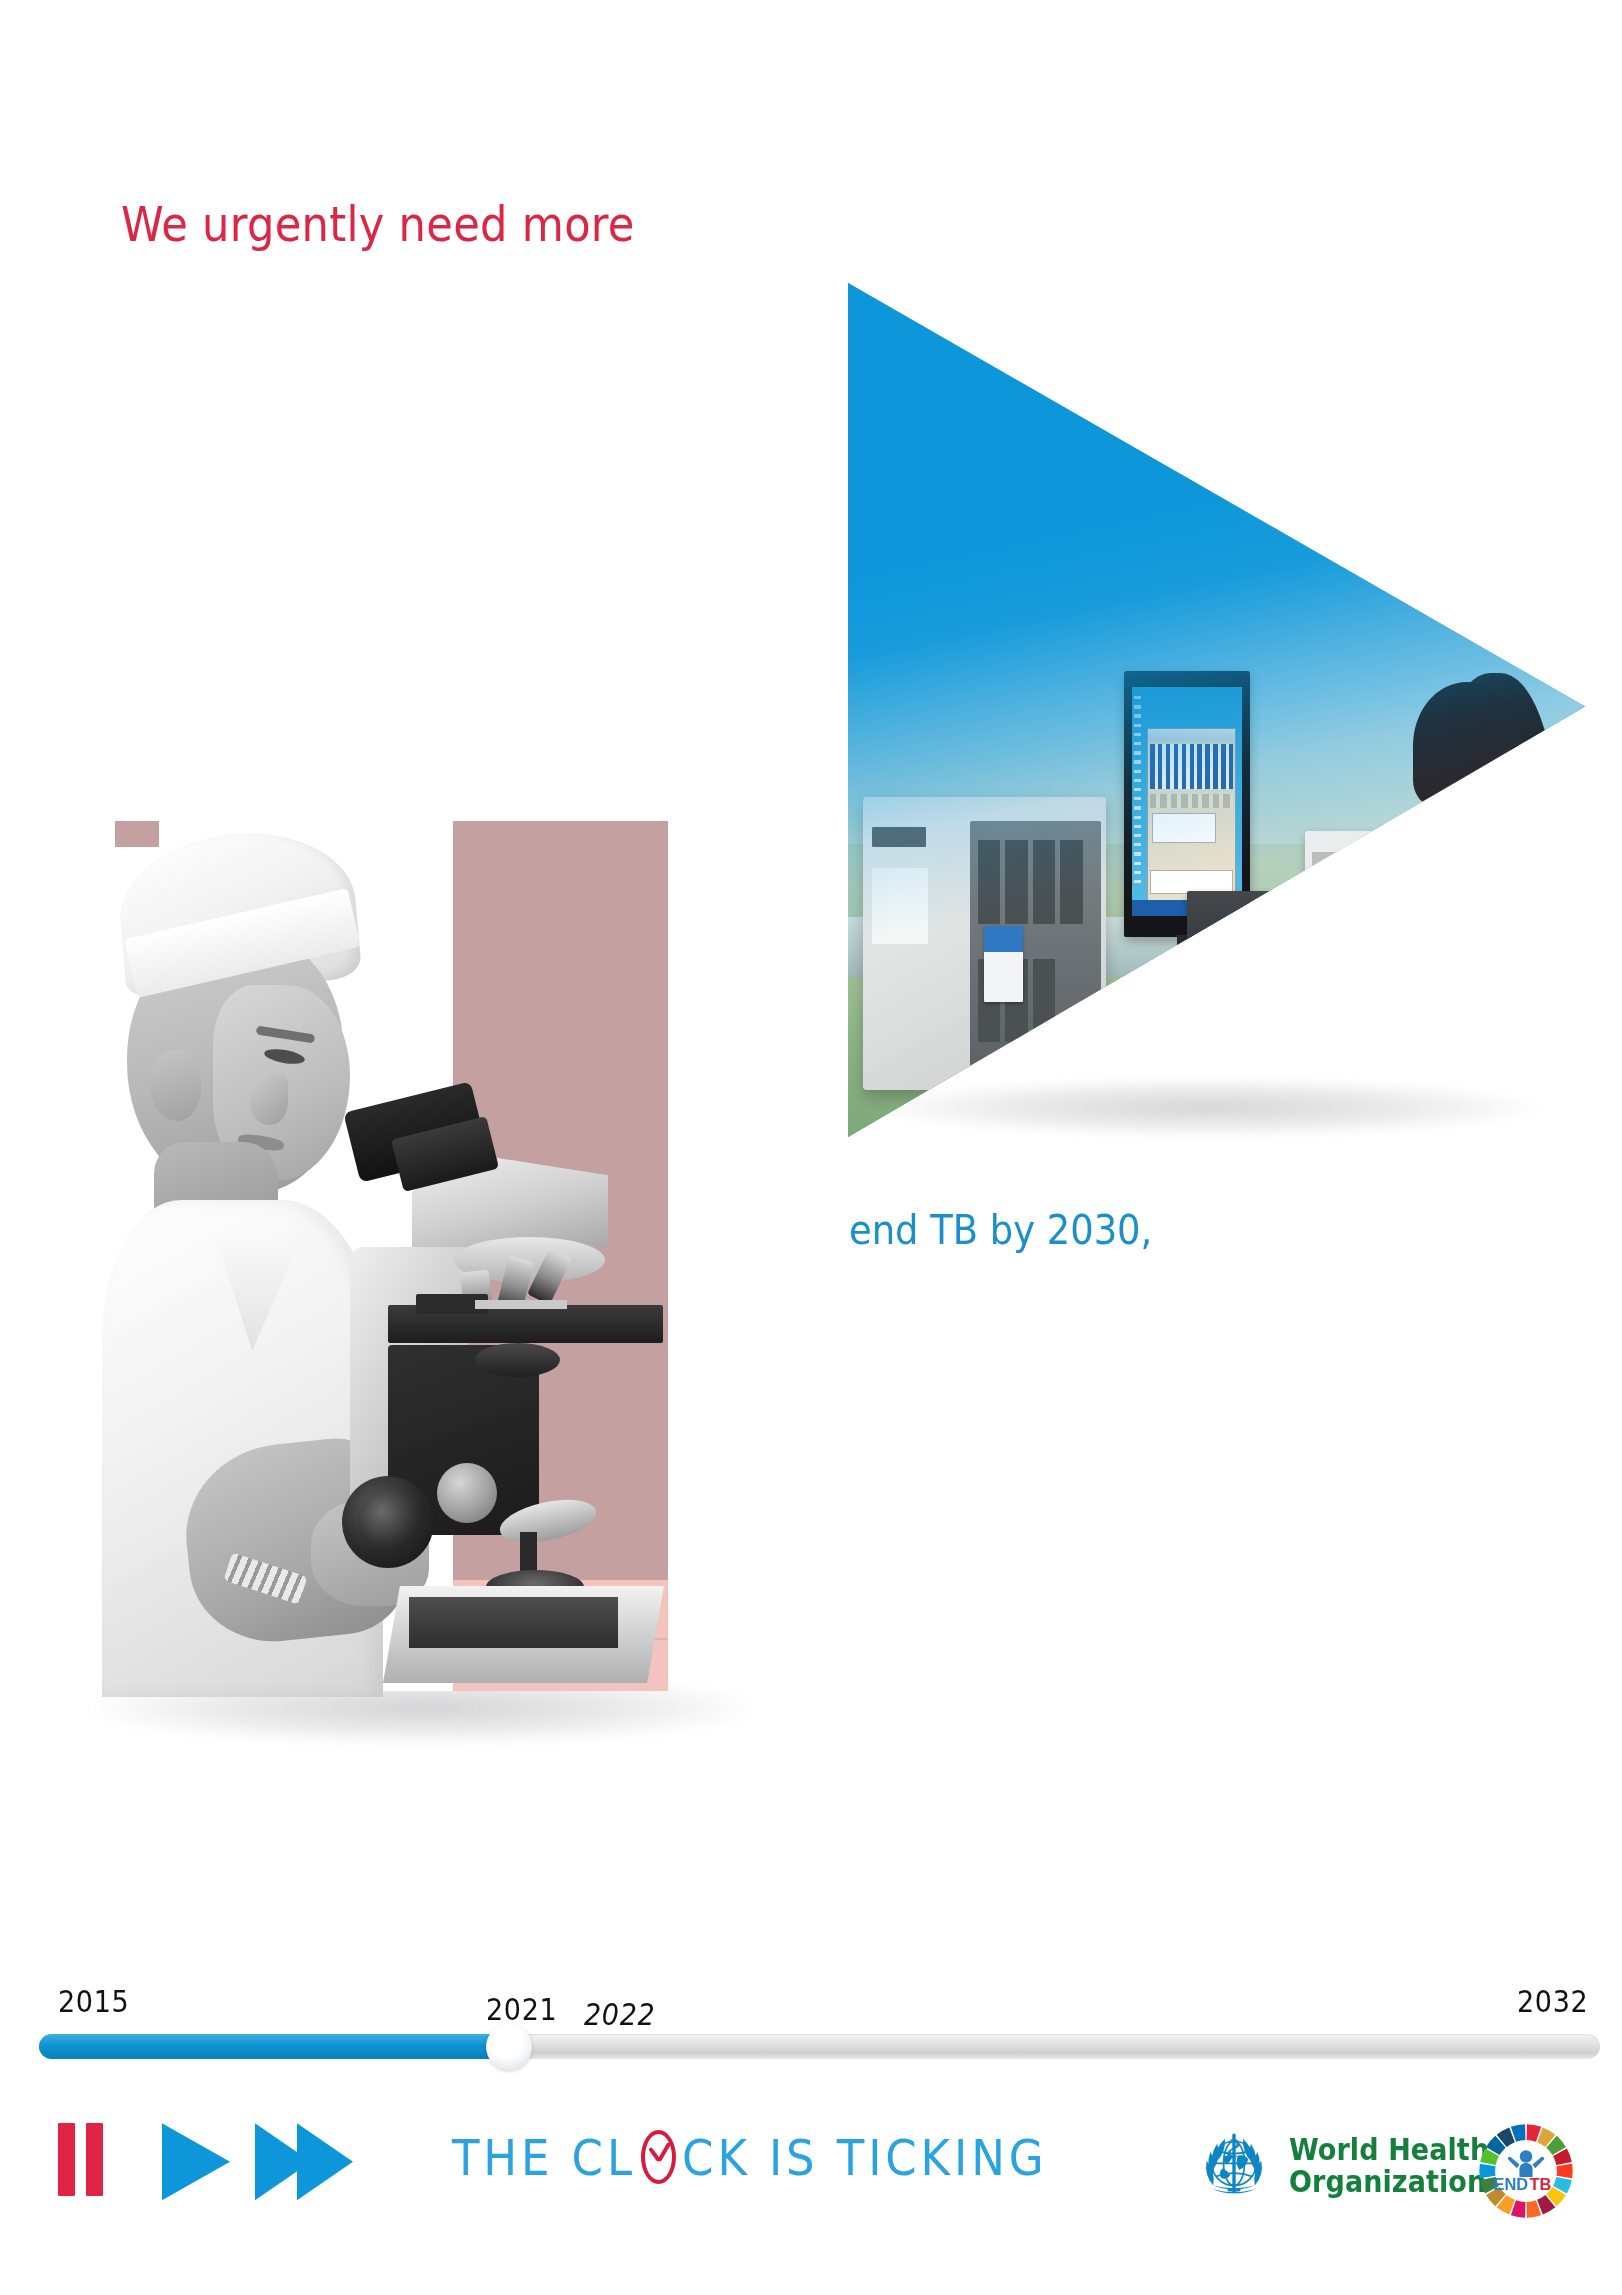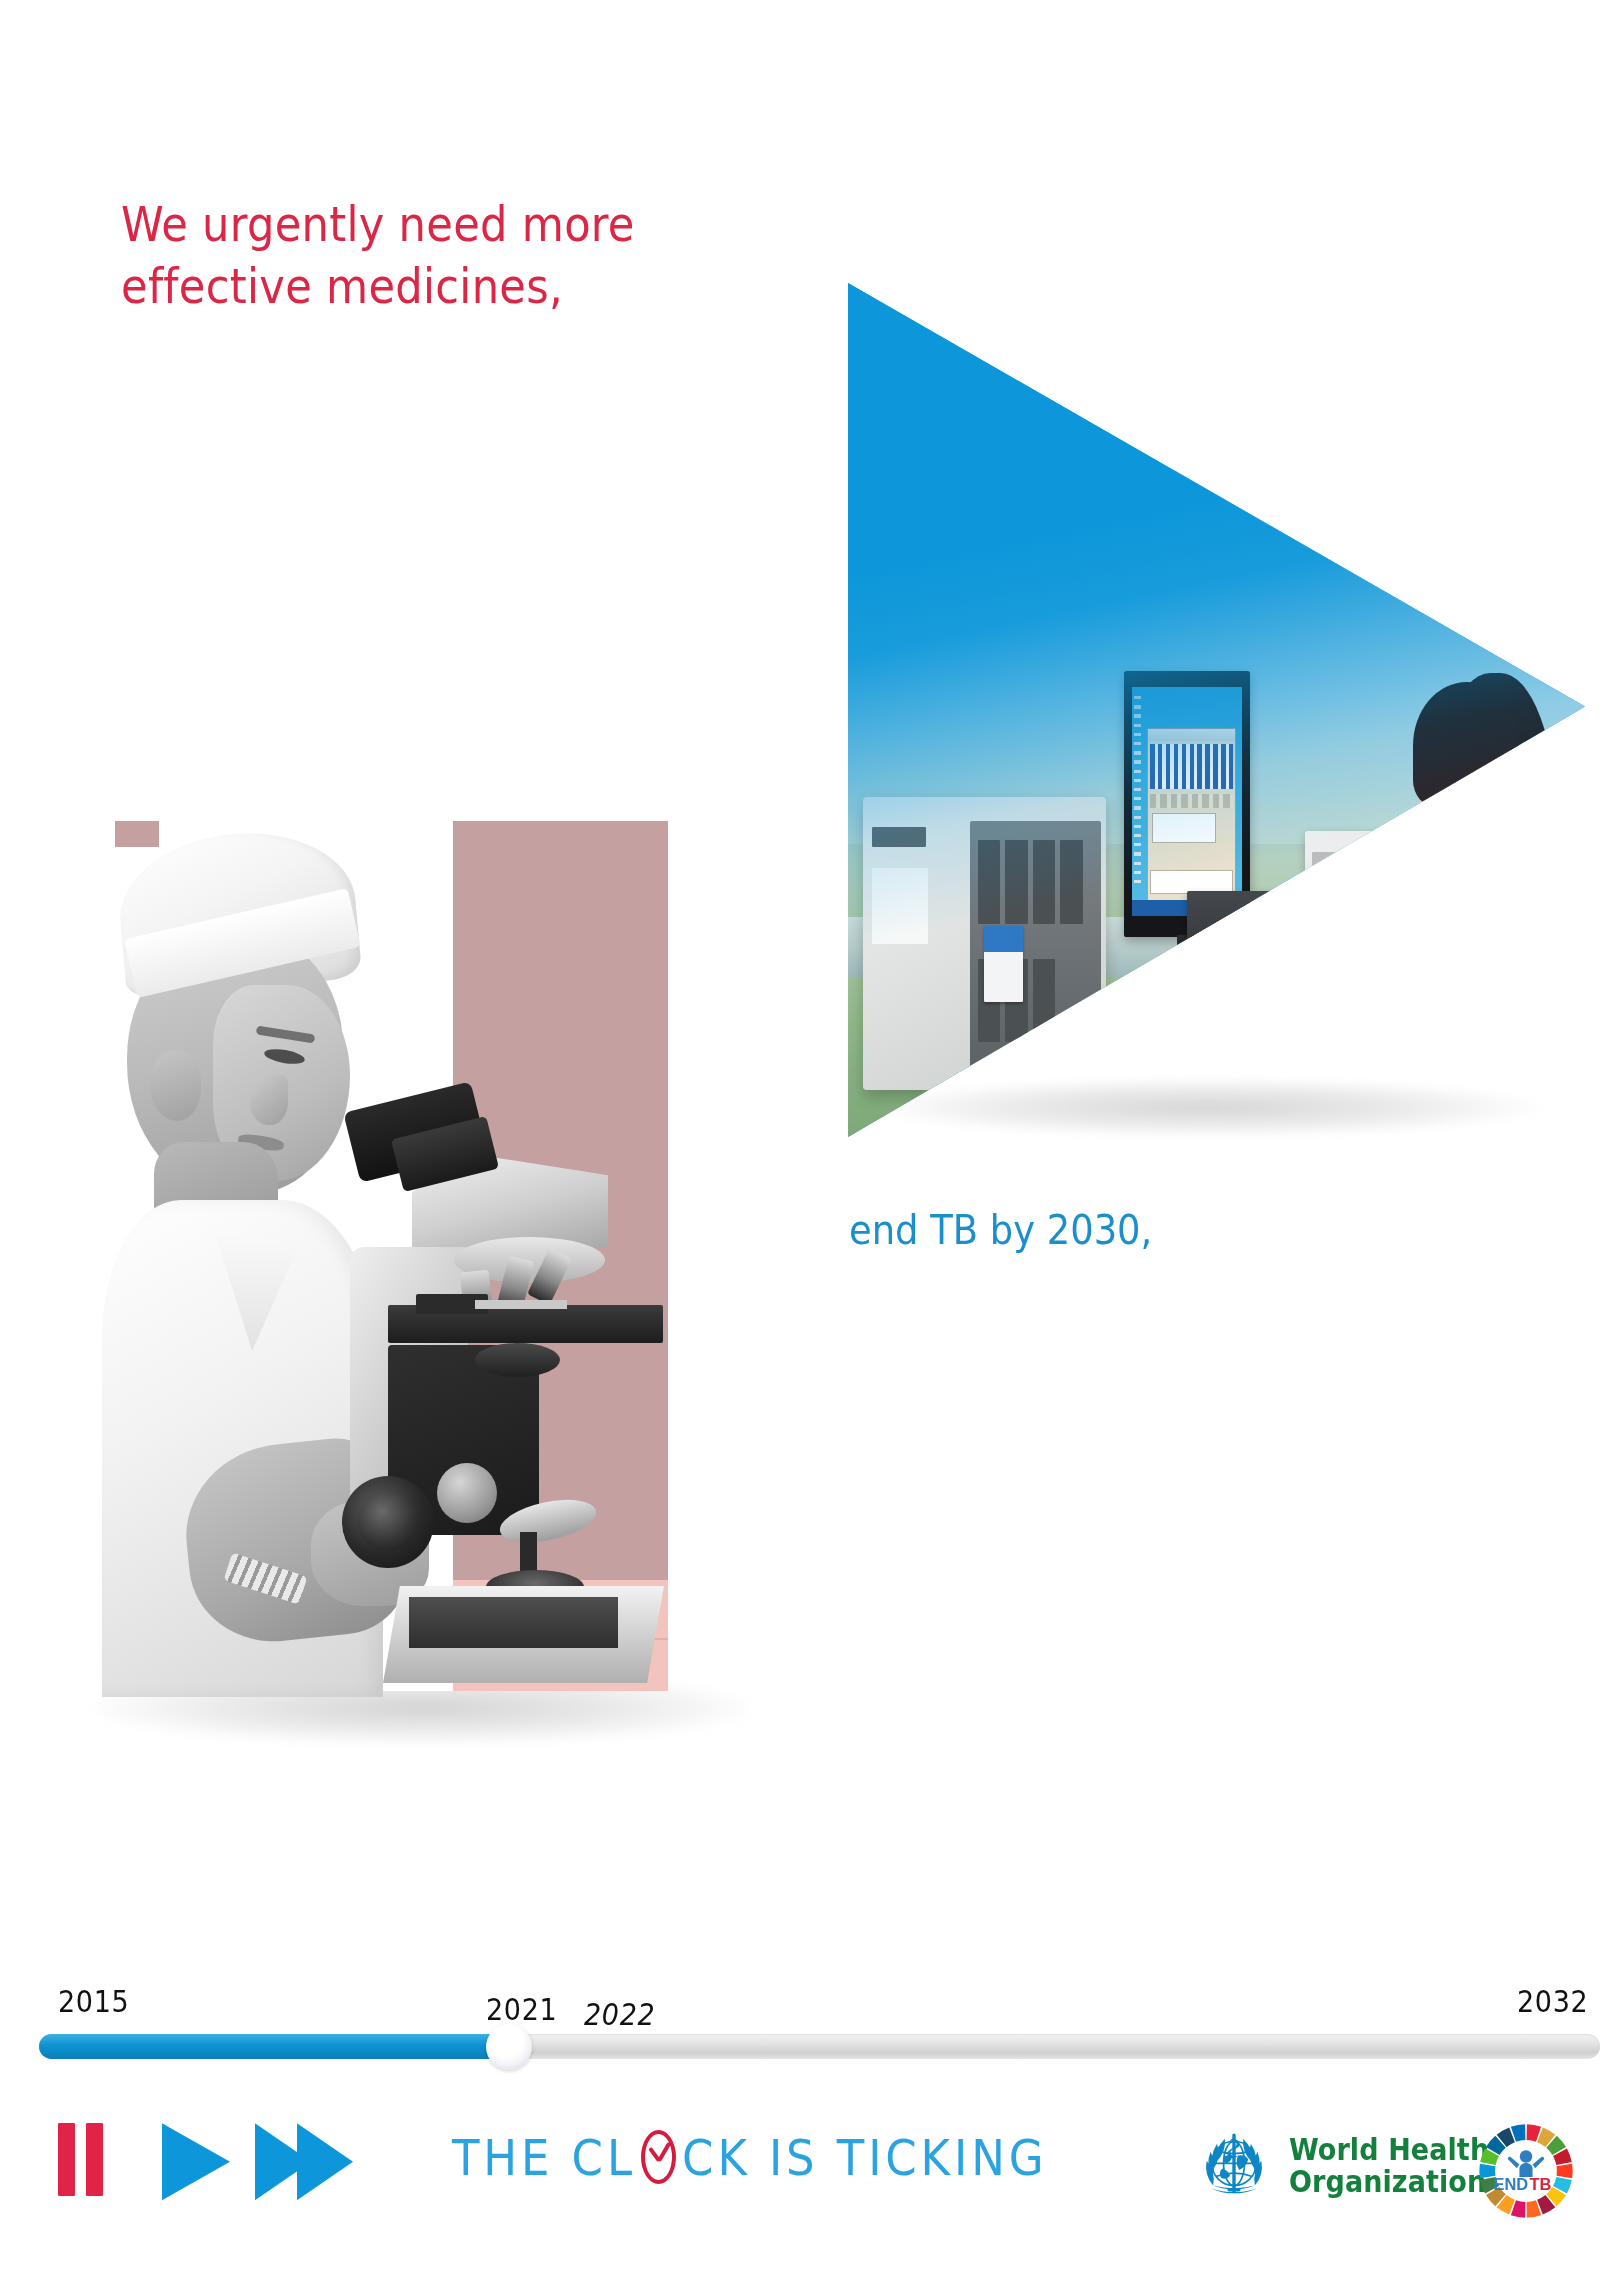--- a/index.html
+++ b/index.html
@@ -450,21 +450,20 @@
   .who-txt span{display:block;white-space:nowrap;}
 
   
   .endtb{position:absolute;left:1478px;top:9.2px;width:96px;height:96px;}
 </style>
 </head>
 <body>
 
 <div class="headline">
   <span class="ln">We urgently need more</span>
-  <span class="ln">effective medicines,</span>
 </div>
 
 <div class="tri-wrap">
   <div class="tri-shadow"></div>
   <div class="tri-clip">
     <div class="lab">
       <div class="lab-bg"></div>
       <div class="lab-wall"></div>
       <div class="lab-bench"></div>
       <div class="lab-benchtop"></div>

